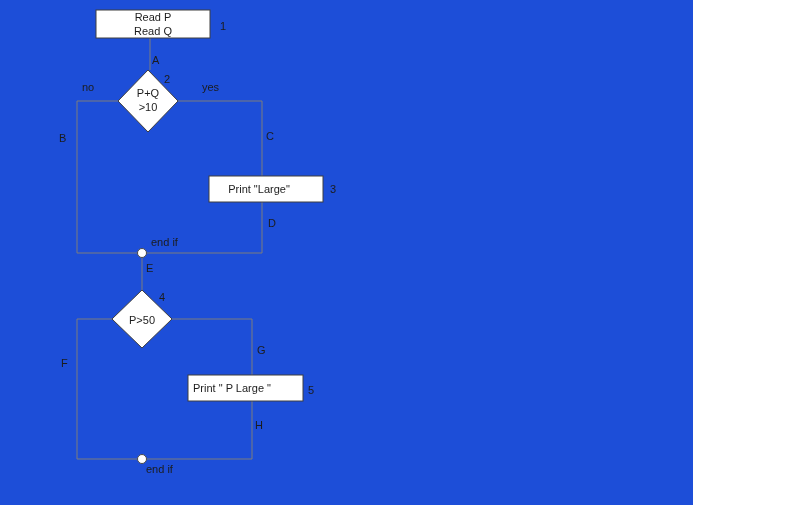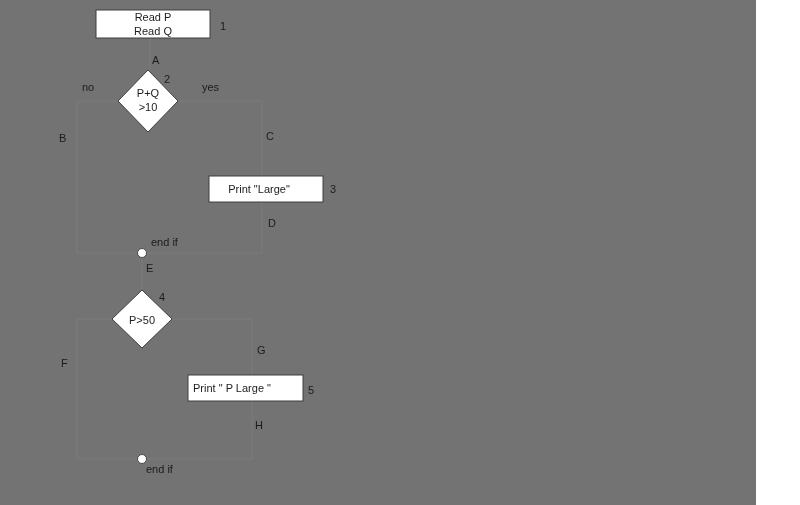--- a/index.html
+++ b/index.html
@@ -2,23 +2,23 @@
 <html><head>
 <meta charset="utf-8">
 <style>
   html, body {
     margin: 0;
     padding: 0;
     background: #ffffff;
   }
   .stage {
     position: relative;
-    width: 756px;
+    width: 693px;
     height: 505px;
-    background: #737373;
+    background: #1d4ed8;
     overflow: hidden;
     font-family: "Liberation Sans", sans-serif;
     text-align: right;
   }
   svg text {
     font-family: "Liberation Sans", sans-serif;
     font-size: 11px;
     fill: #1c1c1c;
   }
   .shape {

